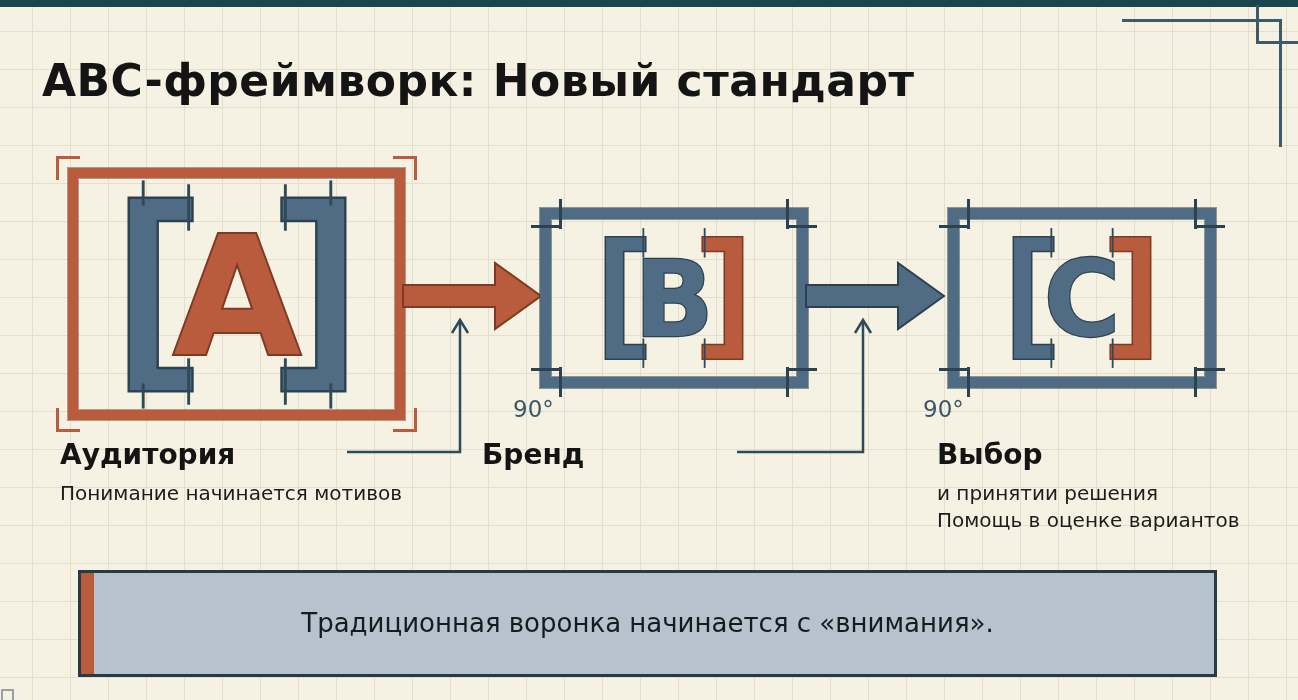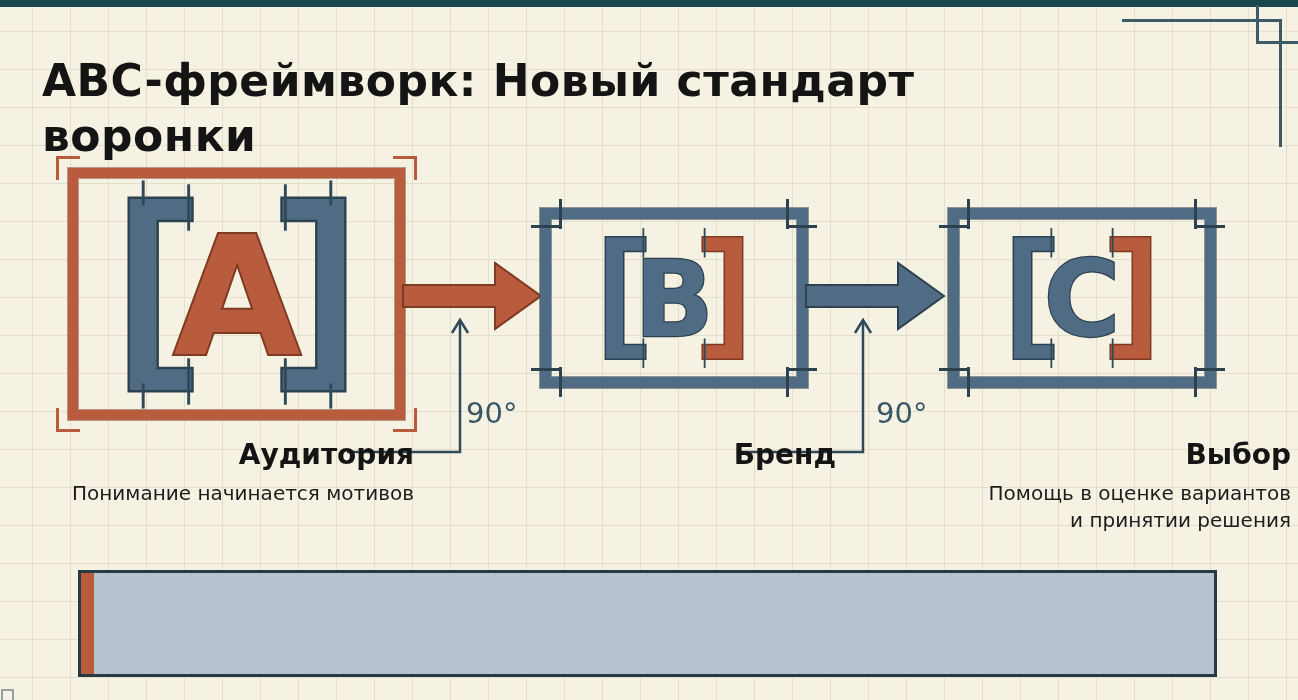--- a/index.html
+++ b/index.html
@@ -66,25 +66,25 @@
   .flow-arrow{position:absolute;overflow:visible;}
   .fa-1{left:403px;top:260px;}
   .fa-2{left:806px;top:260px;}
   .flow-arrow .body.orange{fill:var(--orange);stroke:var(--orange-dark);stroke-width:2px;}
   .flow-arrow .body.slate{fill:var(--slate);stroke:var(--slate-dark);stroke-width:2px;}
 
   .angle-arrow{position:absolute;overflow:visible;}
   .aa-1{left:345px;top:306px;}
   .aa-2{left:735px;top:306px;}
   .angle-arrow polyline{fill:none;stroke:var(--thin-line);stroke-width:2.5px;}
-  .angle-label{position:absolute;font-size:29px;color:#3a5766;}
+  .angle-label{position:absolute;font-size:23px;color:#3a5766;margin-left:47px;}
   .al-1{left:466px;top:396px;}
   .al-2{left:876px;top:396px;}
 
-  .stage-label{position:absolute;top:438px;width:354px;text-align:right;}
+  .stage-label{position:absolute;top:438px;width:354px;text-align:left;}
   .sl-a{left:60px;} .sl-b{left:482px;} .sl-c{left:937px;}
   .stage-name{font-size:28px;font-weight:bold;margin:0 0 9px 0;}
   .stage-desc{font-size:20px;line-height:27px;color:#1c1c1c;}
 
   .callout{position:absolute;left:78px;top:570px;width:1139px;height:107px;
            background:var(--callout-bg);border:3px solid var(--callout-border);}
   .callout-accent{position:absolute;left:0;top:0;bottom:0;width:13px;background:var(--orange);}
   .callout-text{position:absolute;inset:0;display:flex;flex-direction:column;align-items:center;
                 justify-content:center;font-size:26px;line-height:35px;color:#151c20;}
 </style>
@@ -96,21 +96,20 @@
   <div class="top-bar"></div>
 
   <div class="deco deco-h1"></div>
   <div class="deco deco-v1"></div>
   <div class="deco deco-v2"></div>
   <div class="deco deco-h2"></div>
   <div class="deco-sq"></div>
 
   <h1 class="title">
     <div>ABC-фреймворк: Новый стандарт</div>
-    <div>воронки</div>
   </h1>
 
   <div class="stage-box box-a">
     <div class="corner tl"></div>
     <div class="corner tr"></div>
     <div class="corner bl"></div>
     <div class="corner br"></div>
     <svg class="emblem" width="236" height="205" viewBox="0 0 244 212">
       <path class="bracket slate" d="M76 6 H10 V206 H76 V182 H40 V30 H76 Z"></path>
       <path class="bracket slate" d="M168 6 H234 V206 H168 V182 H204 V30 H168 Z"></path>
@@ -193,24 +192,25 @@
     </div>
   </div>
 
   <div class="stage-label sl-b">
     <div class="stage-name">Бренд</div>
   </div>
 
   <div class="stage-label sl-c">
     <div class="stage-name">Выбор</div>
     <div class="stage-desc">
+      <div>и принятии решения</div>
       <div>Помощь в оценке вариантов</div>
-      <div>и принятии решения</div>
     </div>
   </div>
 
   <div class="callout">
     <div class="callout-accent"></div>
     <div class="callout-text">
+      <div>Традиционная воронка начинается с «внимания».</div>
     </div>
   </div>
 
 </div>
 
 </body></html>

